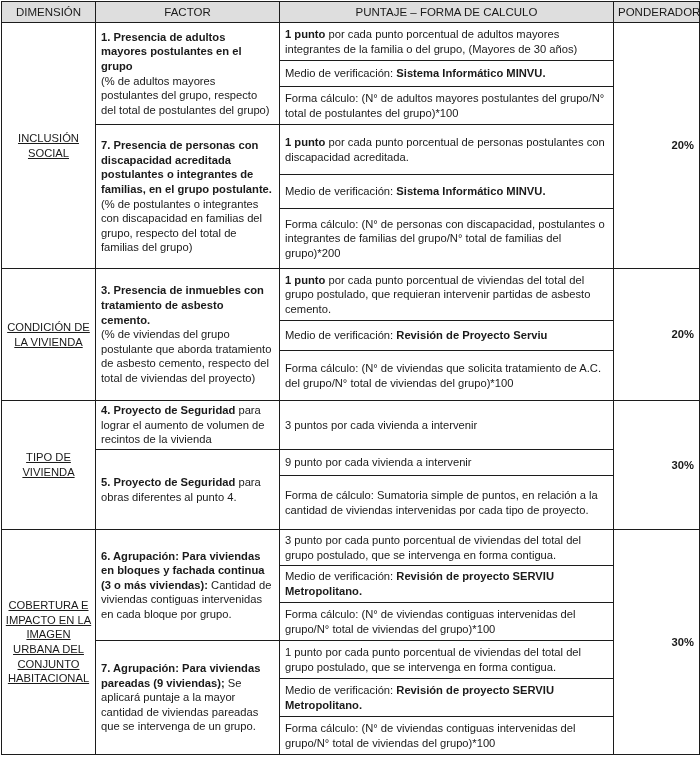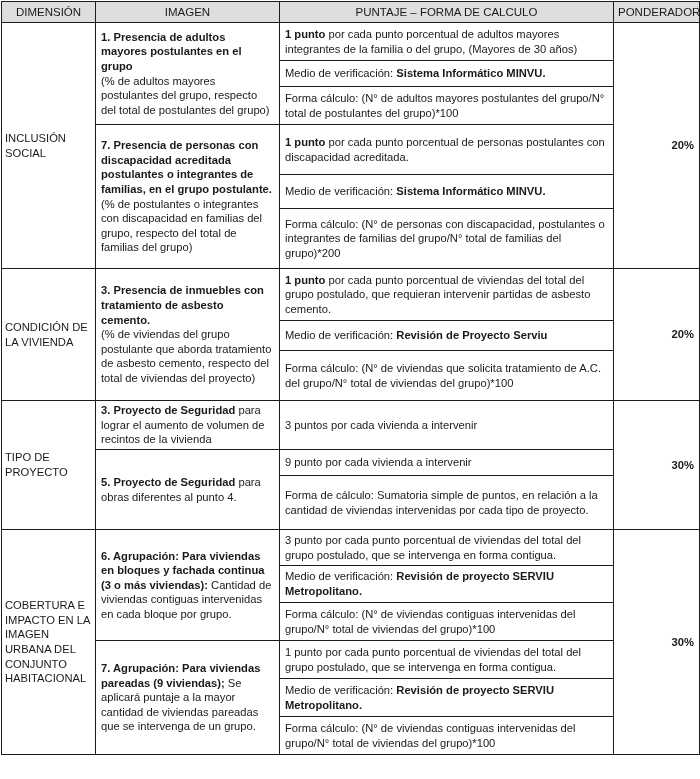--- a/index.html
+++ b/index.html
@@ -1,39 +1,39 @@
 <!DOCTYPE html>
 <html><head>
 <meta charset="utf-8">
 <style>
   html, body { margin:0; padding:0; background:#fff; }
   body { width:700px; height:779px; overflow:hidden; font-family:"Liberation Sans", sans-serif; color:#1a1a1a; }
   table { border-collapse:collapse; width:698px; margin:1px 0 0 1px; table-layout:fixed; font-size:11.2px; line-height:14.6px; }
   td, th { border:1.6px solid #1c1c1c; vertical-align:middle; padding:2px 5px; }
   th { background:#dedede; font-weight:normal; text-align:center; height:18px; padding:1px 4px; font-size:11.5px; }
-  td.dim { text-align:left; padding:2px 3px; }
+  td.dim { text-align:center; padding:2px 3px;text-decoration:underline; }
   td.pond { text-align:right;font-weight:bold; }
   td.factor { vertical-align:middle; }
   b { font-weight:bold; }
   .c1 { width:94px; } .c2 { width:184px; } .c3 { width:334px; } .c4 { width:86px; }
 </style>
 </head>
 <body>
 
 <table>
   <colgroup>
       <col class="c1">
       <col class="c2">
       <col class="c3">
       <col class="c4">
     </colgroup>
   <tbody>
       <tr>
     <th>DIMENSIÓN</th>
-    <th>IMAGEN</th>
+    <th>FACTOR</th>
     <th>PUNTAJE – FORMA DE CALCULO</th>
     <th>PONDERADOR</th>
   </tr>
 
   <tr style="height:38px">
     <td class="dim" rowspan="6">INCLUSIÓN SOCIAL</td>
     <td class="factor" rowspan="3">
       <b>1. Presencia de adultos mayores postulantes en el grupo</b><br>
       <span>(% de adultos mayores postulantes del grupo, respecto del total de postulantes del grupo)</span>
     </td>
@@ -71,23 +71,23 @@
     <td class="pond" rowspan="3">20%</td>
   </tr>
   <tr style="height:30px">
     <td><span>Medio de verificación: </span><b>Revisión de Proyecto Serviu</b></td>
   </tr>
   <tr style="height:50px">
     <td>Forma cálculo: (N° de viviendas que solicita tratamiento de A.C. del grupo/N° total de viviendas del grupo)*100</td>
   </tr>
 
   <tr style="height:49px">
-    <td class="dim" rowspan="3">TIPO DE PROYECTO</td>
+    <td class="dim" rowspan="3">TIPO DE VIVIENDA</td>
     <td class="factor">
-      <b>3. Proyecto de Seguridad</b><span> para lograr el aumento de volumen de recintos de la vivienda</span>
+      <b>4. Proyecto de Seguridad</b><span> para lograr el aumento de volumen de recintos de la vivienda</span>
     </td>
     <td>3 puntos por cada vivienda a intervenir</td>
     <td class="pond" rowspan="3">30%</td>
   </tr>
 
   <tr style="height:26px">
     <td class="factor" rowspan="2">
       <b>5. Proyecto de Seguridad</b><span> para obras diferentes al punto 4.</span>
     </td>
     <td>9 punto por cada vivienda a intervenir</td>

